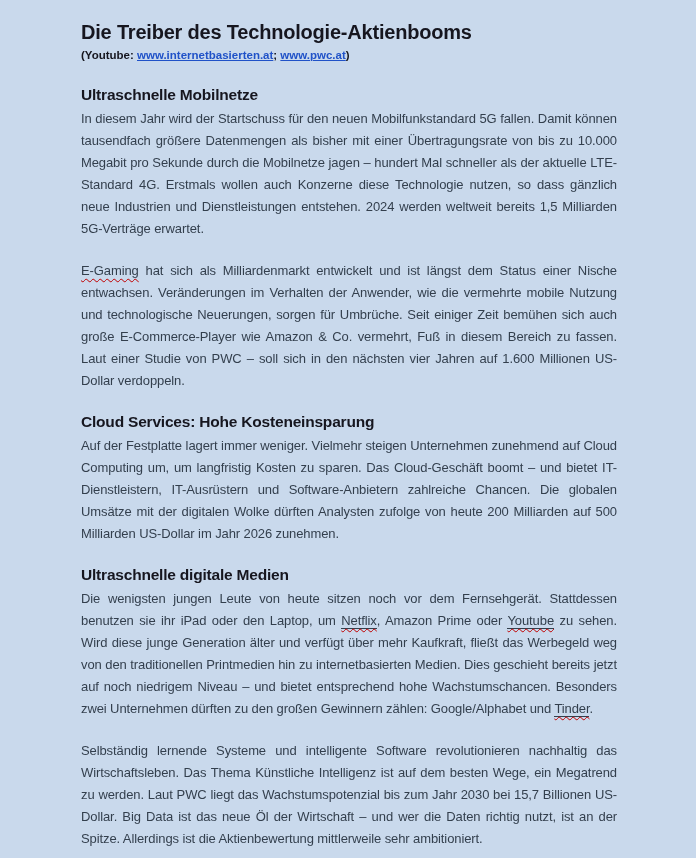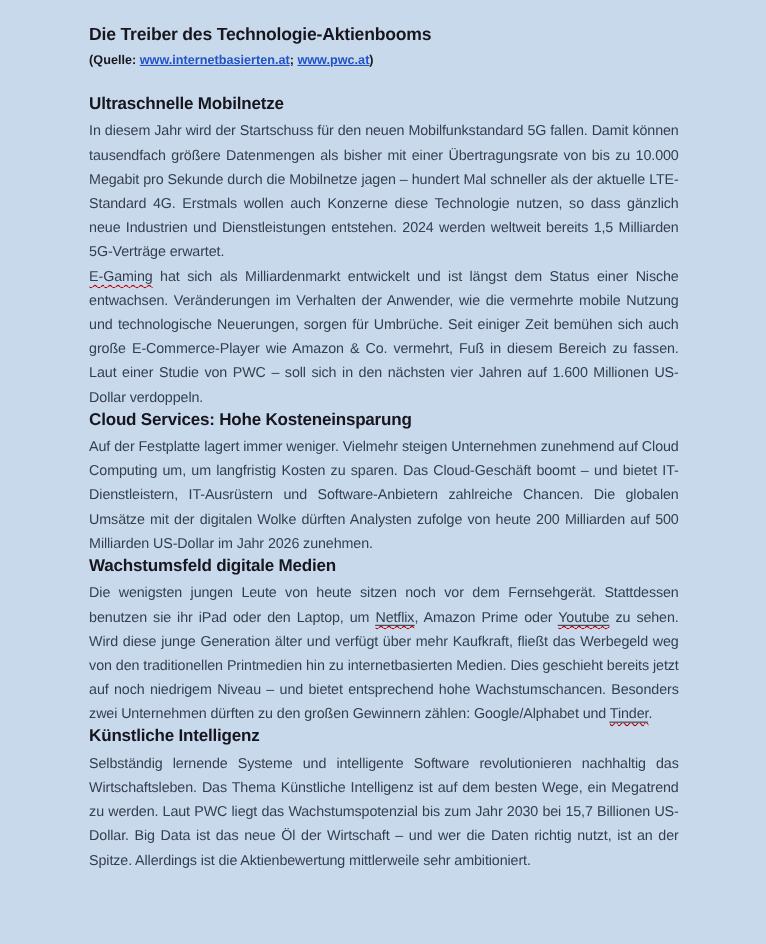--- a/index.html
+++ b/index.html
@@ -19,41 +19,41 @@
     color:var(--body);
     overflow:hidden;
   }
   .page{
     width:696px;
     min-height:858px;
     padding:20px 79px 10px 81px;
   }
   h1{
     margin:0 0 3px 0;
-    font-size:16px;
+    font-size:20px;
     line-height:24px;
     font-weight:bold;
     color:var(--heading);
     letter-spacing:-0.2px;
   }
   .source{
     margin:0;
     font-size:11.5px;
     line-height:16px;
     font-weight:bold;
     color:var(--heading);
   }
   .source a{
     color:var(--link);
     text-decoration:underline;
     text-decoration-thickness:1px;
     cursor:pointer;
   }
   .sections{margin-top:22px;}
-  .section{}
+  .section{margin-top:20px;}
   .section h2{
     margin:0 0 4px 0;
     font-size:15.5px;
     line-height:19px;
     font-weight:bold;
     color:var(--heading);
     letter-spacing:-0.2px;
   }
   .section p{
     margin:0;
@@ -71,35 +71,34 @@
     text-decoration-color:var(--spell);
     text-decoration-thickness:1px;
     text-underline-offset:3px;
   }
 </style>
 </head>
 <body>
 
 <div class="page">
   <h1>Die Treiber des Technologie-Aktienbooms</h1>
-  <p class="source"><span>(Quelle: </span><a>www.internetbasierten.at</a><span>; </span><a>www.pwc.at</a><span>)</span></p>
+  <p class="source"><span>(Youtube: </span><a>www.internetbasierten.at</a><span>; </span><a>www.pwc.at</a><span>)</span></p>
   <div class="sections" id="sections">
       <section class="section">
         <h2>Ultraschnelle Mobilnetze</h2>
         <p><span>In diesem Jahr wird der Startschuss für den neuen Mobilfunkstandard 5G fallen. Damit können tausendfach größere Datenmengen als bisher mit einer Übertragungsrate von bis zu 10.000 Megabit pro Sekunde durch die Mobilnetze jagen – hundert Mal schneller als der aktuelle LTE-Standard 4G. Erstmals wollen auch Konzerne diese Technologie nutzen, so dass gänzlich neue Industrien und Dienstleistungen entstehen. 2024 werden weltweit bereits 1,5 Milliarden 5G-Verträge erwartet.</span></p>
       </section>
       <section class="section">
         <p><span class="run-spell">E-Gaming</span><span> hat sich als Milliardenmarkt entwickelt und ist längst dem Status einer Nische entwachsen. Veränderungen im Verhalten der Anwender, wie die vermehrte mobile Nutzung und technologische Neuerungen, sorgen für Umbrüche. Seit einiger Zeit bemühen sich auch große E-Commerce-Player wie Amazon &amp; Co. vermehrt, Fuß in diesem Bereich zu fassen. Laut einer Studie von PWC – soll sich in den nächsten vier Jahren auf 1.600 Millionen US-Dollar verdoppeln.</span></p>
       </section>
       <section class="section">
         <h2>Cloud Services: Hohe Kosteneinsparung</h2>
         <p><span>Auf der Festplatte lagert immer weniger. Vielmehr steigen Unternehmen zunehmend auf Cloud Computing um, um langfristig Kosten zu sparen. Das Cloud-Geschäft boomt – und bietet IT-Dienstleistern, IT-Ausrüstern und Software-Anbietern zahlreiche Chancen. Die globalen Umsätze mit der digitalen Wolke dürften Analysten zufolge von heute 200 Milliarden auf 500 Milliarden US-Dollar im Jahr 2026 zunehmen.</span></p>
       </section>
       <section class="section">
-        <h2>Wachstumsfeld digitale Medien</h2>
+        <h2>Ultraschnelle digitale Medien</h2>
         <p><span>Die wenigsten jungen Leute von heute sitzen noch vor dem Fernsehgerät. Stattdessen benutzen sie ihr iPad oder den Laptop, um </span><span class="run-i run-u run-spell">Netflix</span><span>, </span><span class="run-i">Amazon Prime</span><span> oder </span><span class="run-i run-u run-spell">Youtube</span><span> zu sehen. Wird diese junge Generation älter und verfügt über mehr Kaufkraft, fließt das Werbegeld weg von den traditionellen Printmedien hin zu internetbasierten Medien. Dies geschieht bereits jetzt auf noch niedrigem Niveau – und bietet entsprechend hohe Wachstumschancen. Besonders zwei Unternehmen dürften zu den großen Gewinnern zählen: </span><span class="run-i">Google/Alphabet</span><span> und </span><span class="run-i run-u run-spell">Tinder</span><span>.</span></p>
       </section>
       <section class="section">
-        <h2>Künstliche Intelligenz</h2>
         <p><span>Selbständig lernende Systeme und intelligente Software revolutionieren nachhaltig das Wirtschaftsleben. Das Thema Künstliche Intelligenz ist auf dem besten Wege, ein Megatrend zu werden. Laut </span><span class="run-i">PWC</span><span> liegt das Wachstumspotenzial bis zum Jahr 2030 bei 15,7 Billionen US-Dollar. Big Data ist das neue Öl der Wirtschaft – und wer die Daten richtig nutzt, ist an der Spitze. Allerdings ist die Aktienbewertung mittlerweile sehr ambitioniert.</span></p>
       </section>
     </div>
 </div>
 
 </body></html>

